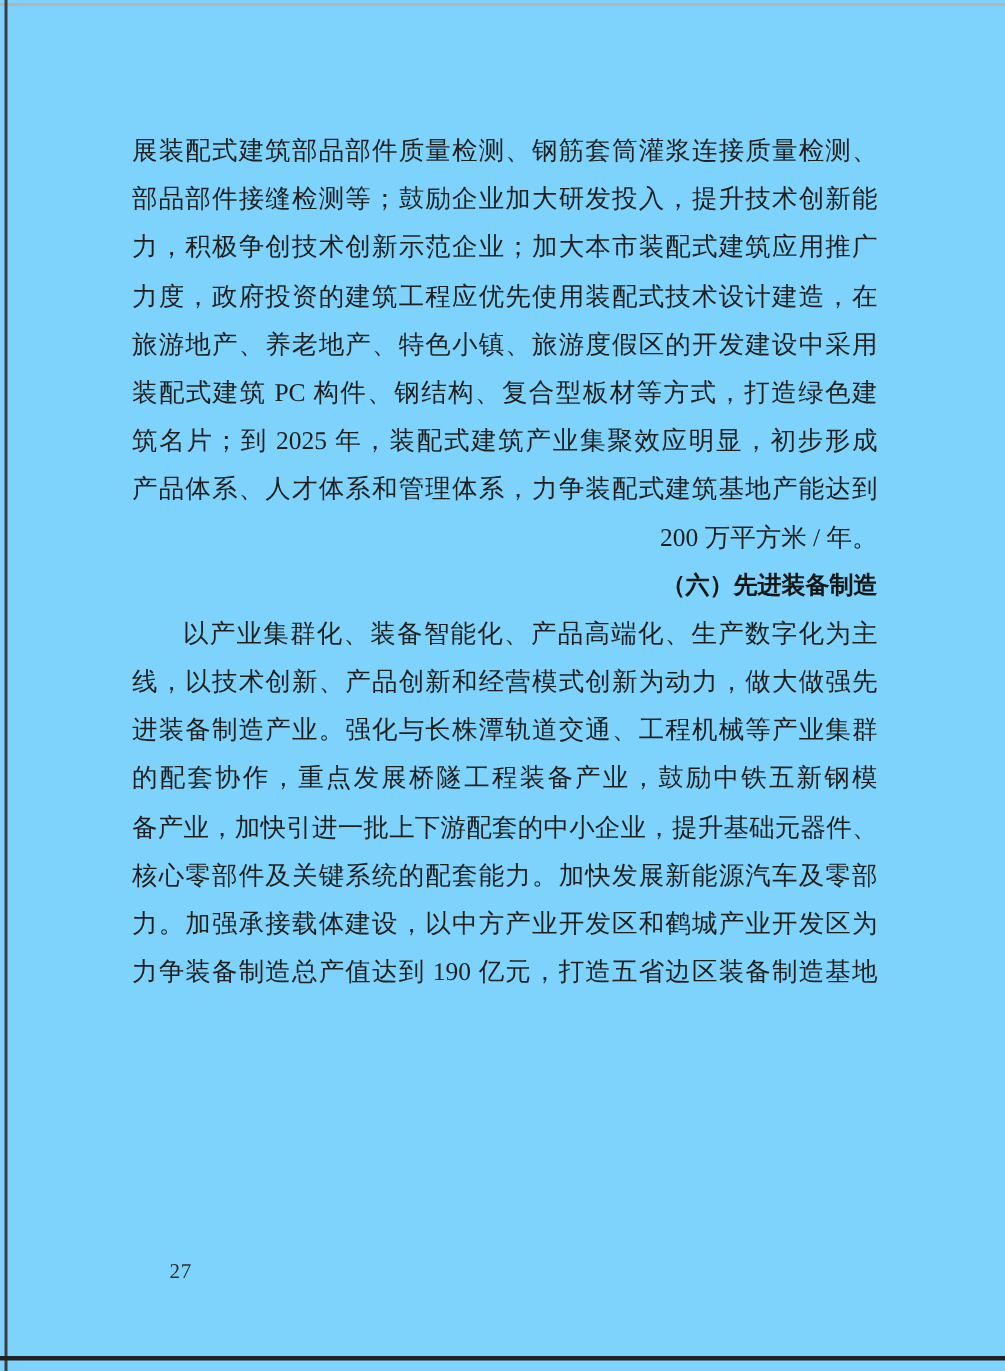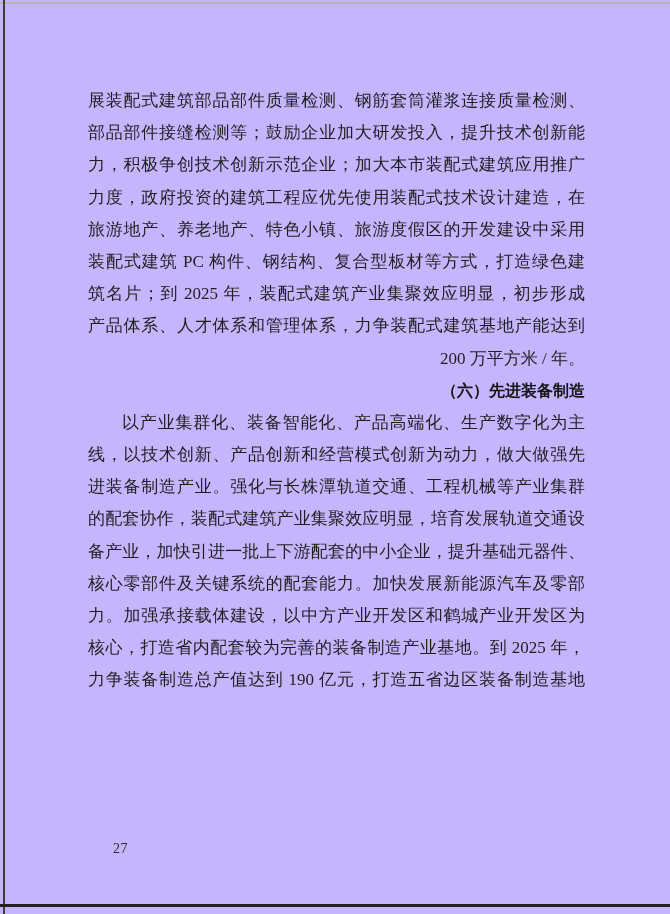--- a/index.html
+++ b/index.html
@@ -4,21 +4,21 @@
 <style>
   html, body {
     margin: 0;
     padding: 0;
     background: #ffffff;
   }
   .page {
     position: relative;
     width: 670px;
     height: 914px;
-    background: #c4b5fd;
+    background: #7dd3fc;
     overflow: hidden;
     font-family: "Liberation Serif", "DejaVu Serif", serif;
   }
   .border-top {
     position: absolute;
     top: 2px; left: 0; right: 0;
     height: 2px;
     background: #b5b5b5;
   }
   .border-left {
@@ -86,22 +86,21 @@
     <div class="line j">力度，政府投资的建筑工程应优先使用装配式技术设计建造，在</div>
     <div class="line j">旅游地产、养老地产、特色小镇、旅游度假区的开发建设中采用</div>
     <div class="line j">装配式建筑 PC 构件、钢结构、复合型板材等方式，打造绿色建</div>
     <div class="line j">筑名片；到 2025 年，装配式建筑产业集聚效应明显，初步形成</div>
     <div class="line j">产品体系、人才体系和管理体系，力争装配式建筑基地产能达到</div>
     <div class="line">200 万平方米 / 年。</div>
     <div class="line heading">（六）先进装备制造</div>
     <div class="line j indent">以产业集群化、装备智能化、产品高端化、生产数字化为主</div>
     <div class="line j">线，以技术创新、产品创新和经营模式创新为动力，做大做强先</div>
     <div class="line j">进装备制造产业。强化与长株潭轨道交通、工程机械等产业集群</div>
-    <div class="line j">的配套协作，装配式建筑产业集聚效应明显，培育发展轨道交通设</div>
+    <div class="line j">的配套协作，重点发展桥隧工程装备产业，鼓励中铁五新钢模</div>
     <div class="line j">备产业，加快引进一批上下游配套的中小企业，提升基础元器件、</div>
     <div class="line j">核心零部件及关键系统的配套能力。加快发展新能源汽车及零部</div>
     <div class="line j">力。加强承接载体建设，以中方产业开发区和鹤城产业开发区为</div>
-    <div class="line j">核心，打造省内配套较为完善的装备制造产业基地。到 2025 年，</div>
     <div class="line j">力争装备制造总产值达到 190 亿元，打造五省边区装备制造基地</div>
   </div>
 
   <div class="page-number">27</div>
 </div>
 
 </body></html>

